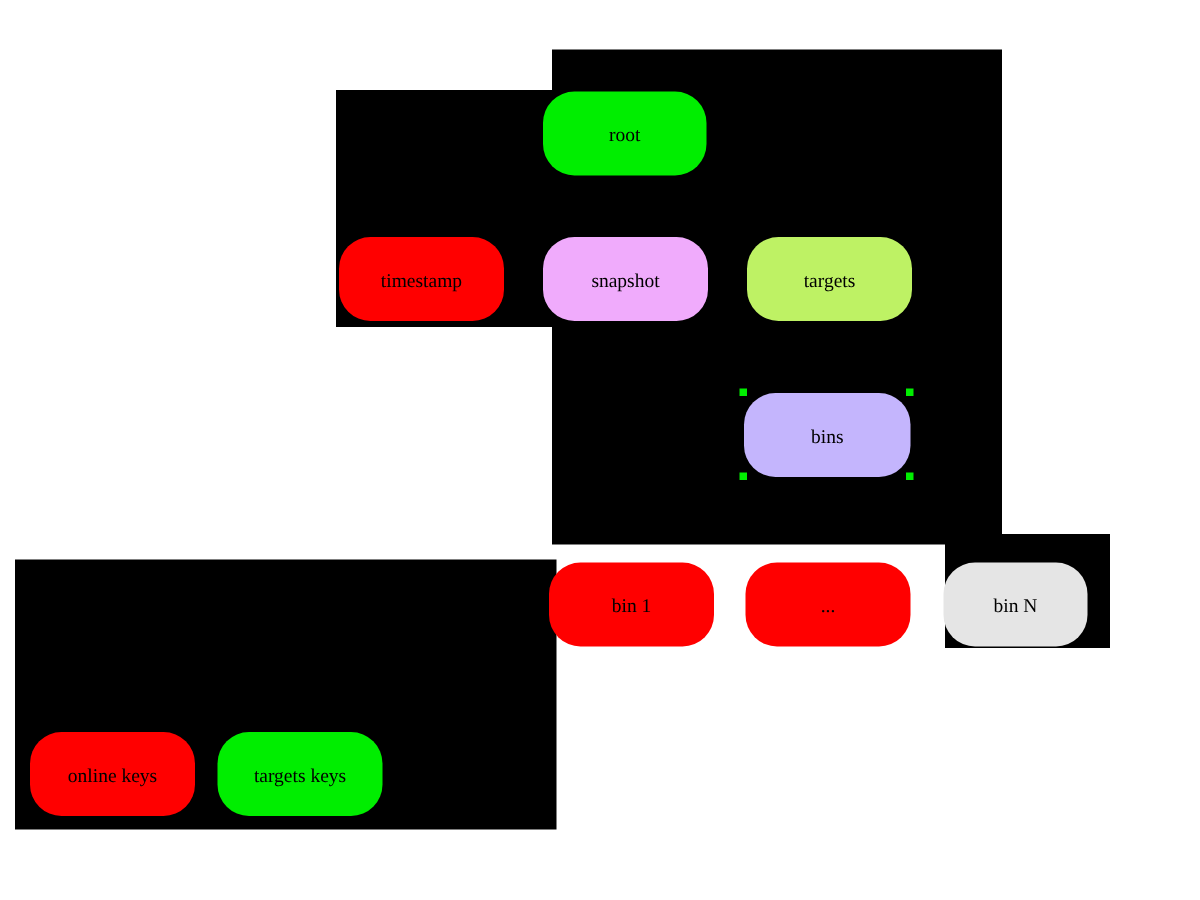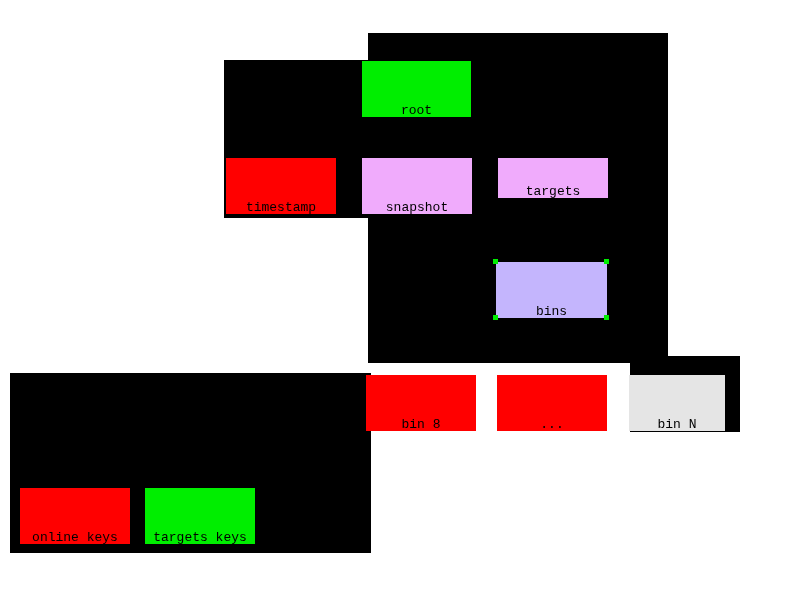--- a/index.html
+++ b/index.html
@@ -16,26 +16,26 @@
     overflow: hidden;
     font-family: "Liberation Sans", sans-serif;
   }
   .bg-region {
     position: absolute;
     background: #000000;
   }
   .node {
     position: absolute;
     display: flex;
-    align-items: flex-end;
+    align-items: center;
     justify-content: center;
-    border-radius: 0;
+    border-radius: 21px;
     color: #000000;
     font-size: 13px;
-    font-family: Liberation Mono, monospace;
+    font-family: Liberation Serif, serif;
     line-height: 1;
     text-align: center;
     box-sizing: border-box;
     user-select: none;
   }
   .node.red   { background: #ff0000; }
   .node.green { background: #00ee00; }
   .node-label {
     pointer-events: none;
   }
@@ -60,28 +60,28 @@
   <div id="node-layer">
       <div class="node green" style="left: 362px; top: 61px; width: 109px; height: 56px; background: rgb(0, 238, 0);">
         <span class="node-label">root</span>
       </div>
       <div class="node red" style="left: 226px; top: 158px; width: 110px; height: 56px; background: rgb(255, 0, 0);">
         <span class="node-label">timestamp</span>
       </div>
       <div class="node red" style="left: 362px; top: 158px; width: 110px; height: 56px; background: #f0abfc;">
         <span class="node-label">snapshot</span>
       </div>
-      <div class="node green" style="left: 498px; top: 158px; width: 110px; height: 40px; background: #f0abfc;">
+      <div class="node green" style="left: 498px; top: 158px; width: 110px; height: 56px; background: #bef264;">
         <span class="node-label">targets</span>
       </div>
       <div class="node green" style="left: 496px; top: 262px; width: 111px; height: 56px; background: #c4b5fd;">
         <span class="node-label">bins</span>
       </div>
       <div class="node red" style="left: 366px; top: 375px; width: 110px; height: 56px; background: rgb(255, 0, 0);">
-        <span class="node-label">bin 8</span>
+        <span class="node-label">bin 1</span>
       </div>
       <div class="node red" style="left: 497px; top: 375px; width: 110px; height: 56px; background: rgb(255, 0, 0);">
         <span class="node-label">...</span>
       </div>
       <div class="node red" style="left: 629px; top: 375px; width: 96px; height: 56px; background: #e5e5e5;">
         <span class="node-label">bin N</span>
       </div>
       <div class="node red" style="left: 20px; top: 488px; width: 110px; height: 56px; background: rgb(255, 0, 0);">
         <span class="node-label">online keys</span>
       </div>

